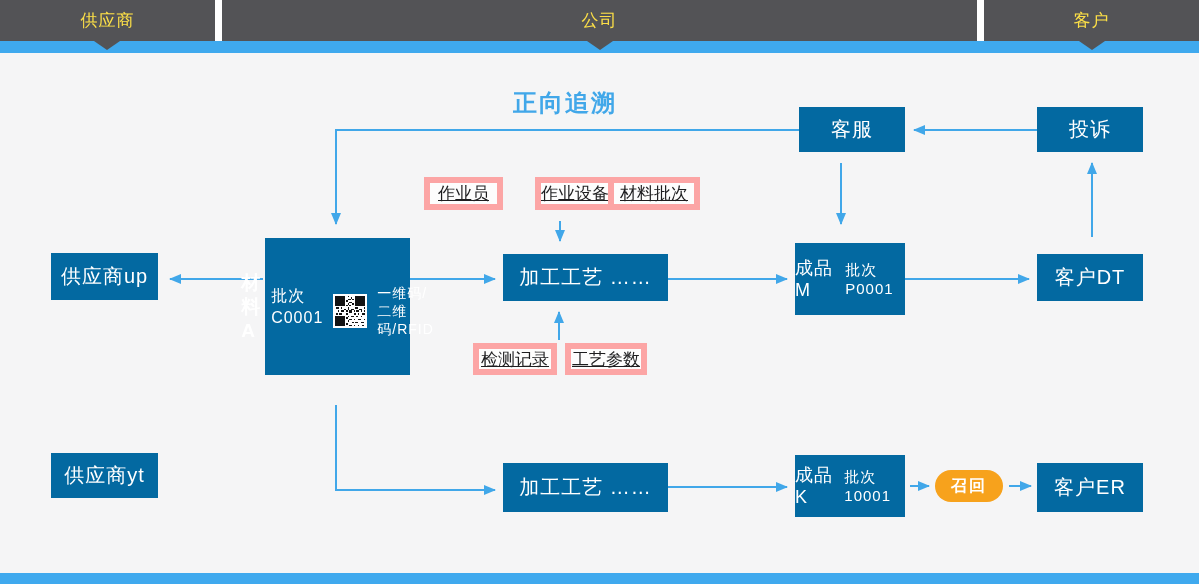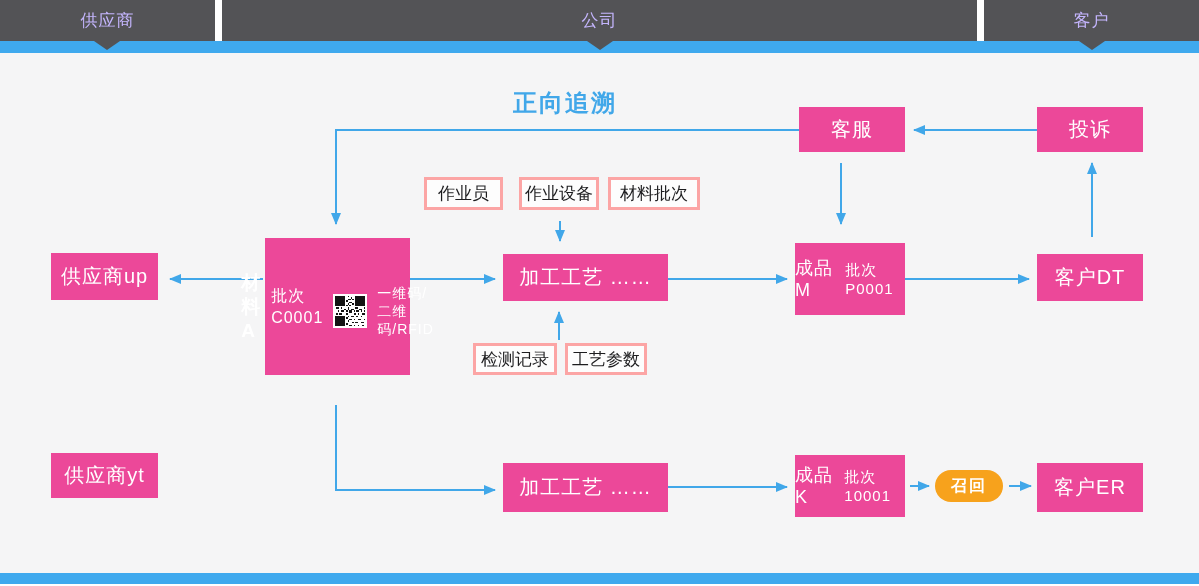--- a/index.html
+++ b/index.html
@@ -5,48 +5,48 @@
   html,body{margin:0;padding:0;}
   body{
     width:1199px;height:586px;position:relative;overflow:hidden;
     background:#ffffff;
     font-family:"Liberation Sans","DejaVu Sans",sans-serif;
     -webkit-font-smoothing:antialiased;
   }
   .stage{position:absolute;left:0;top:0;width:1199px;height:586px;}
   
   .hdr-seg{
-    position:absolute;top:0;height:41px;background:#535356;color:#c4b5fd;
+    position:absolute;top:0;height:41px;background:#535356;color:#fde047;
     display:flex;align-items:center;justify-content:center;
     font-size:17px;letter-spacing:1px;
   }
   .top-blue{position:absolute;left:0;top:41px;width:1199px;height:12px;background:#3fa9ee;}
   .hdr-tri{
     position:absolute;top:41px;width:0;height:0;
     border-left:13px solid transparent;border-right:13px solid transparent;
     border-top:9px solid #535356;
   }
   .canvas{position:absolute;left:0;top:53px;width:1199px;height:520px;background:#f5f5f6;}
   .bottom-blue{position:absolute;left:0;top:573px;width:1199px;height:11px;background:#3fa9ee;}
   
   .trace-title{
     position:absolute;width:240px;text-align:center;
     color:#41a7e9;font-size:24px;font-weight:bold;letter-spacing:2px;
   }
   
   .gray-node{
-    position:absolute;background:#ec4899;color:#fff;
+    position:absolute;background:#0369a1;color:#fff;
     display:flex;align-items:center;justify-content:center;
     font-size:20px;letter-spacing:1px;
   }
   .gray-node.col{flex-direction:row;justify-content:center;gap:10px;}
   .white-node{
-    position:absolute;background:#fdfdfd;border:3px solid #fca5a5;color:#1d1d1f;
+    position:absolute;background:#fdfdfd;border:6px solid #fca5a5;color:#1d1d1f;
     display:flex;align-items:center;justify-content:center;
-    font-size:17px;box-sizing:border-box;
+    font-size:17px;box-sizing:border-box;text-decoration:underline;
   }
   .prod-title{font-size:18px;line-height:22px;}
   .prod-batch{font-size:15px;line-height:19px;}
   .mat-title{font-size:19px;font-weight:bold;line-height:24px;}
   .mat-batch{font-size:16px;line-height:22px;}
   .mat-code{font-size:14px;line-height:18px;margin-top:8px;}
   .qr-wrap{background:#fff;padding:2px;margin-top:9px;line-height:0;}
   .recall{
     position:absolute;background:#f7a21c;color:#fff;font-weight:bold;font-size:16px;
     display:flex;align-items:center;justify-content:center;border-radius:16px;
@@ -99,21 +99,21 @@
       <line x1="1009" y1="486" x2="1031" y2="486" marker-end="url(#ah)"></line>
     </g>
   </svg>
 
   <div class="trace-title" style="left:445px;top:87px;">正向追溯</div>
 
   <div class="gray-node node" style="left:799px;top:107px;width:106px;height:45px;">客服</div>
   <div class="gray-node node" style="left:1037px;top:107px;width:106px;height:45px;">投诉</div>
 
   <div class="white-node node" style="left:424px;top:177px;width:79px;height:33px;">作业员</div>
-  <div class="white-node node" style="left:519px;top:177px;width:80px;height:33px;">作业设备</div>
+  <div class="white-node node" style="left:535px;top:177px;width:80px;height:33px;">作业设备</div>
   <div class="white-node node" style="left:608px;top:177px;width:92px;height:33px;">材料批次</div>
 
   <div class="gray-node col node" style="left:265px;top:238px;width:145px;height:137px;">
     <div class="mat-title">材料A</div>
     <div class="mat-batch">批次C0001</div>
     <div class="qr-wrap">
       <svg width="30" height="30" viewBox="0 0 21 21" shape-rendering="crispEdges">
         <rect x="0" y="0" width="21" height="21" fill="#ffffff"></rect>
         <g fill="#141414">
           <rect x="0" y="0" width="7" height="7"></rect>

